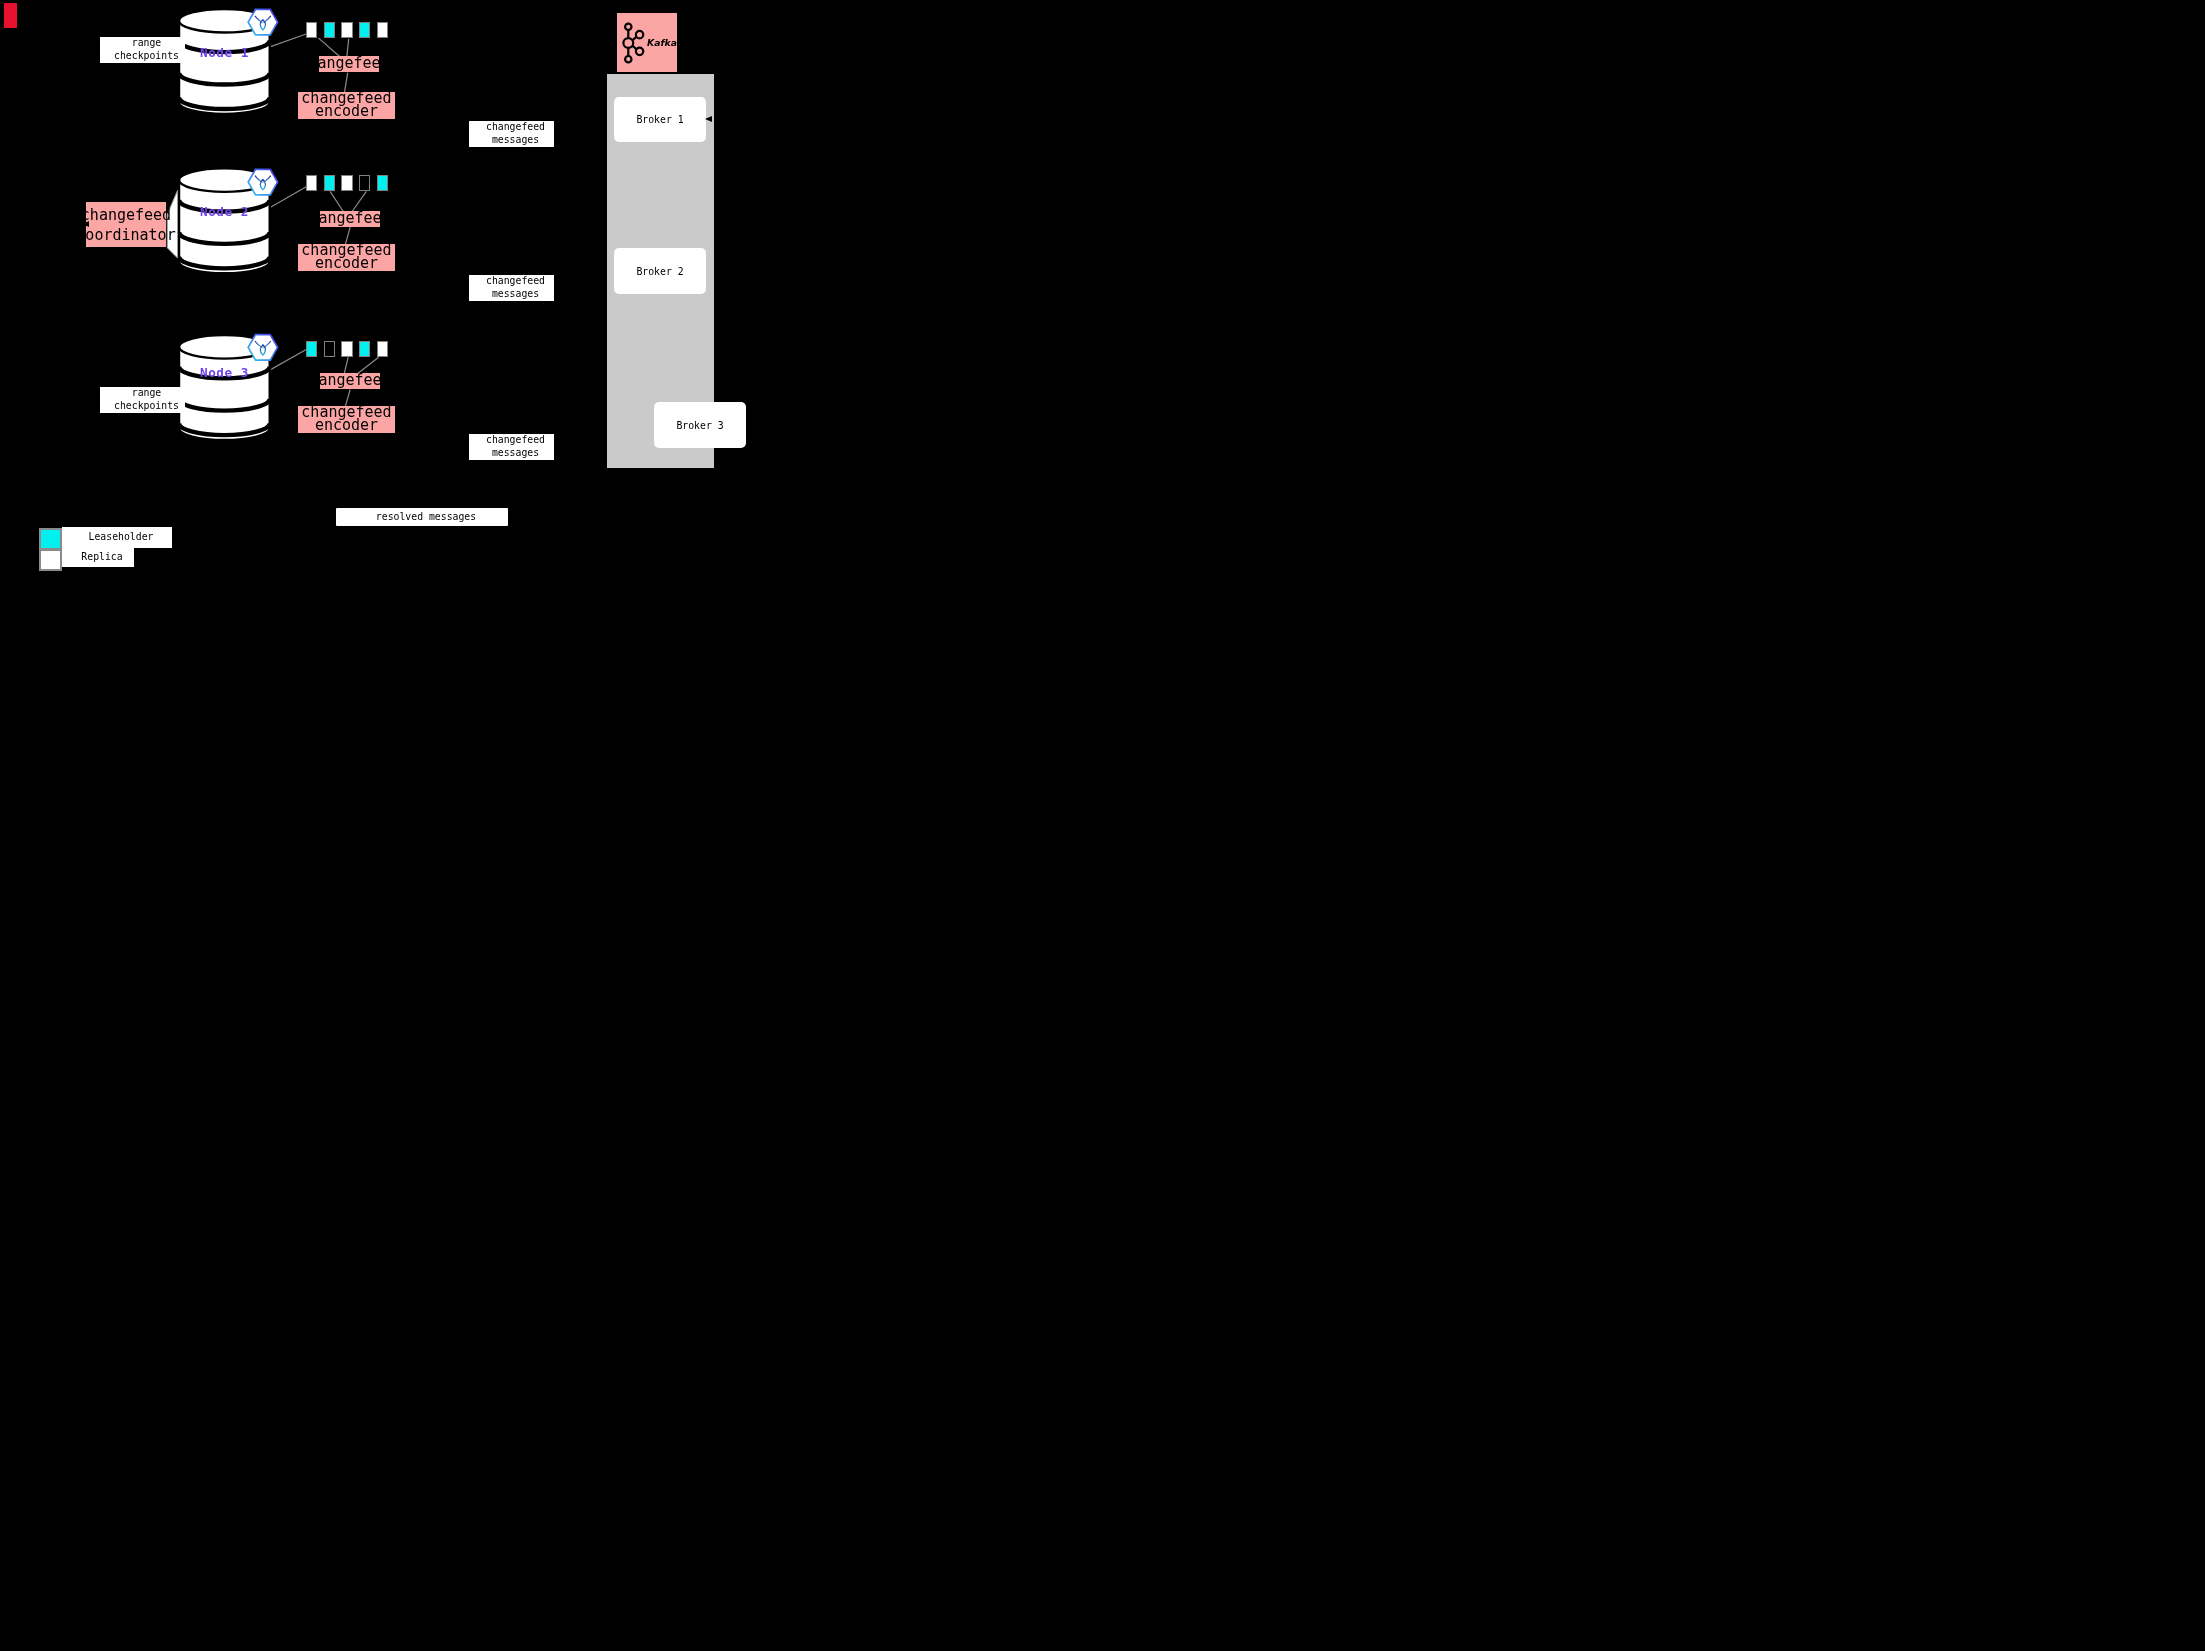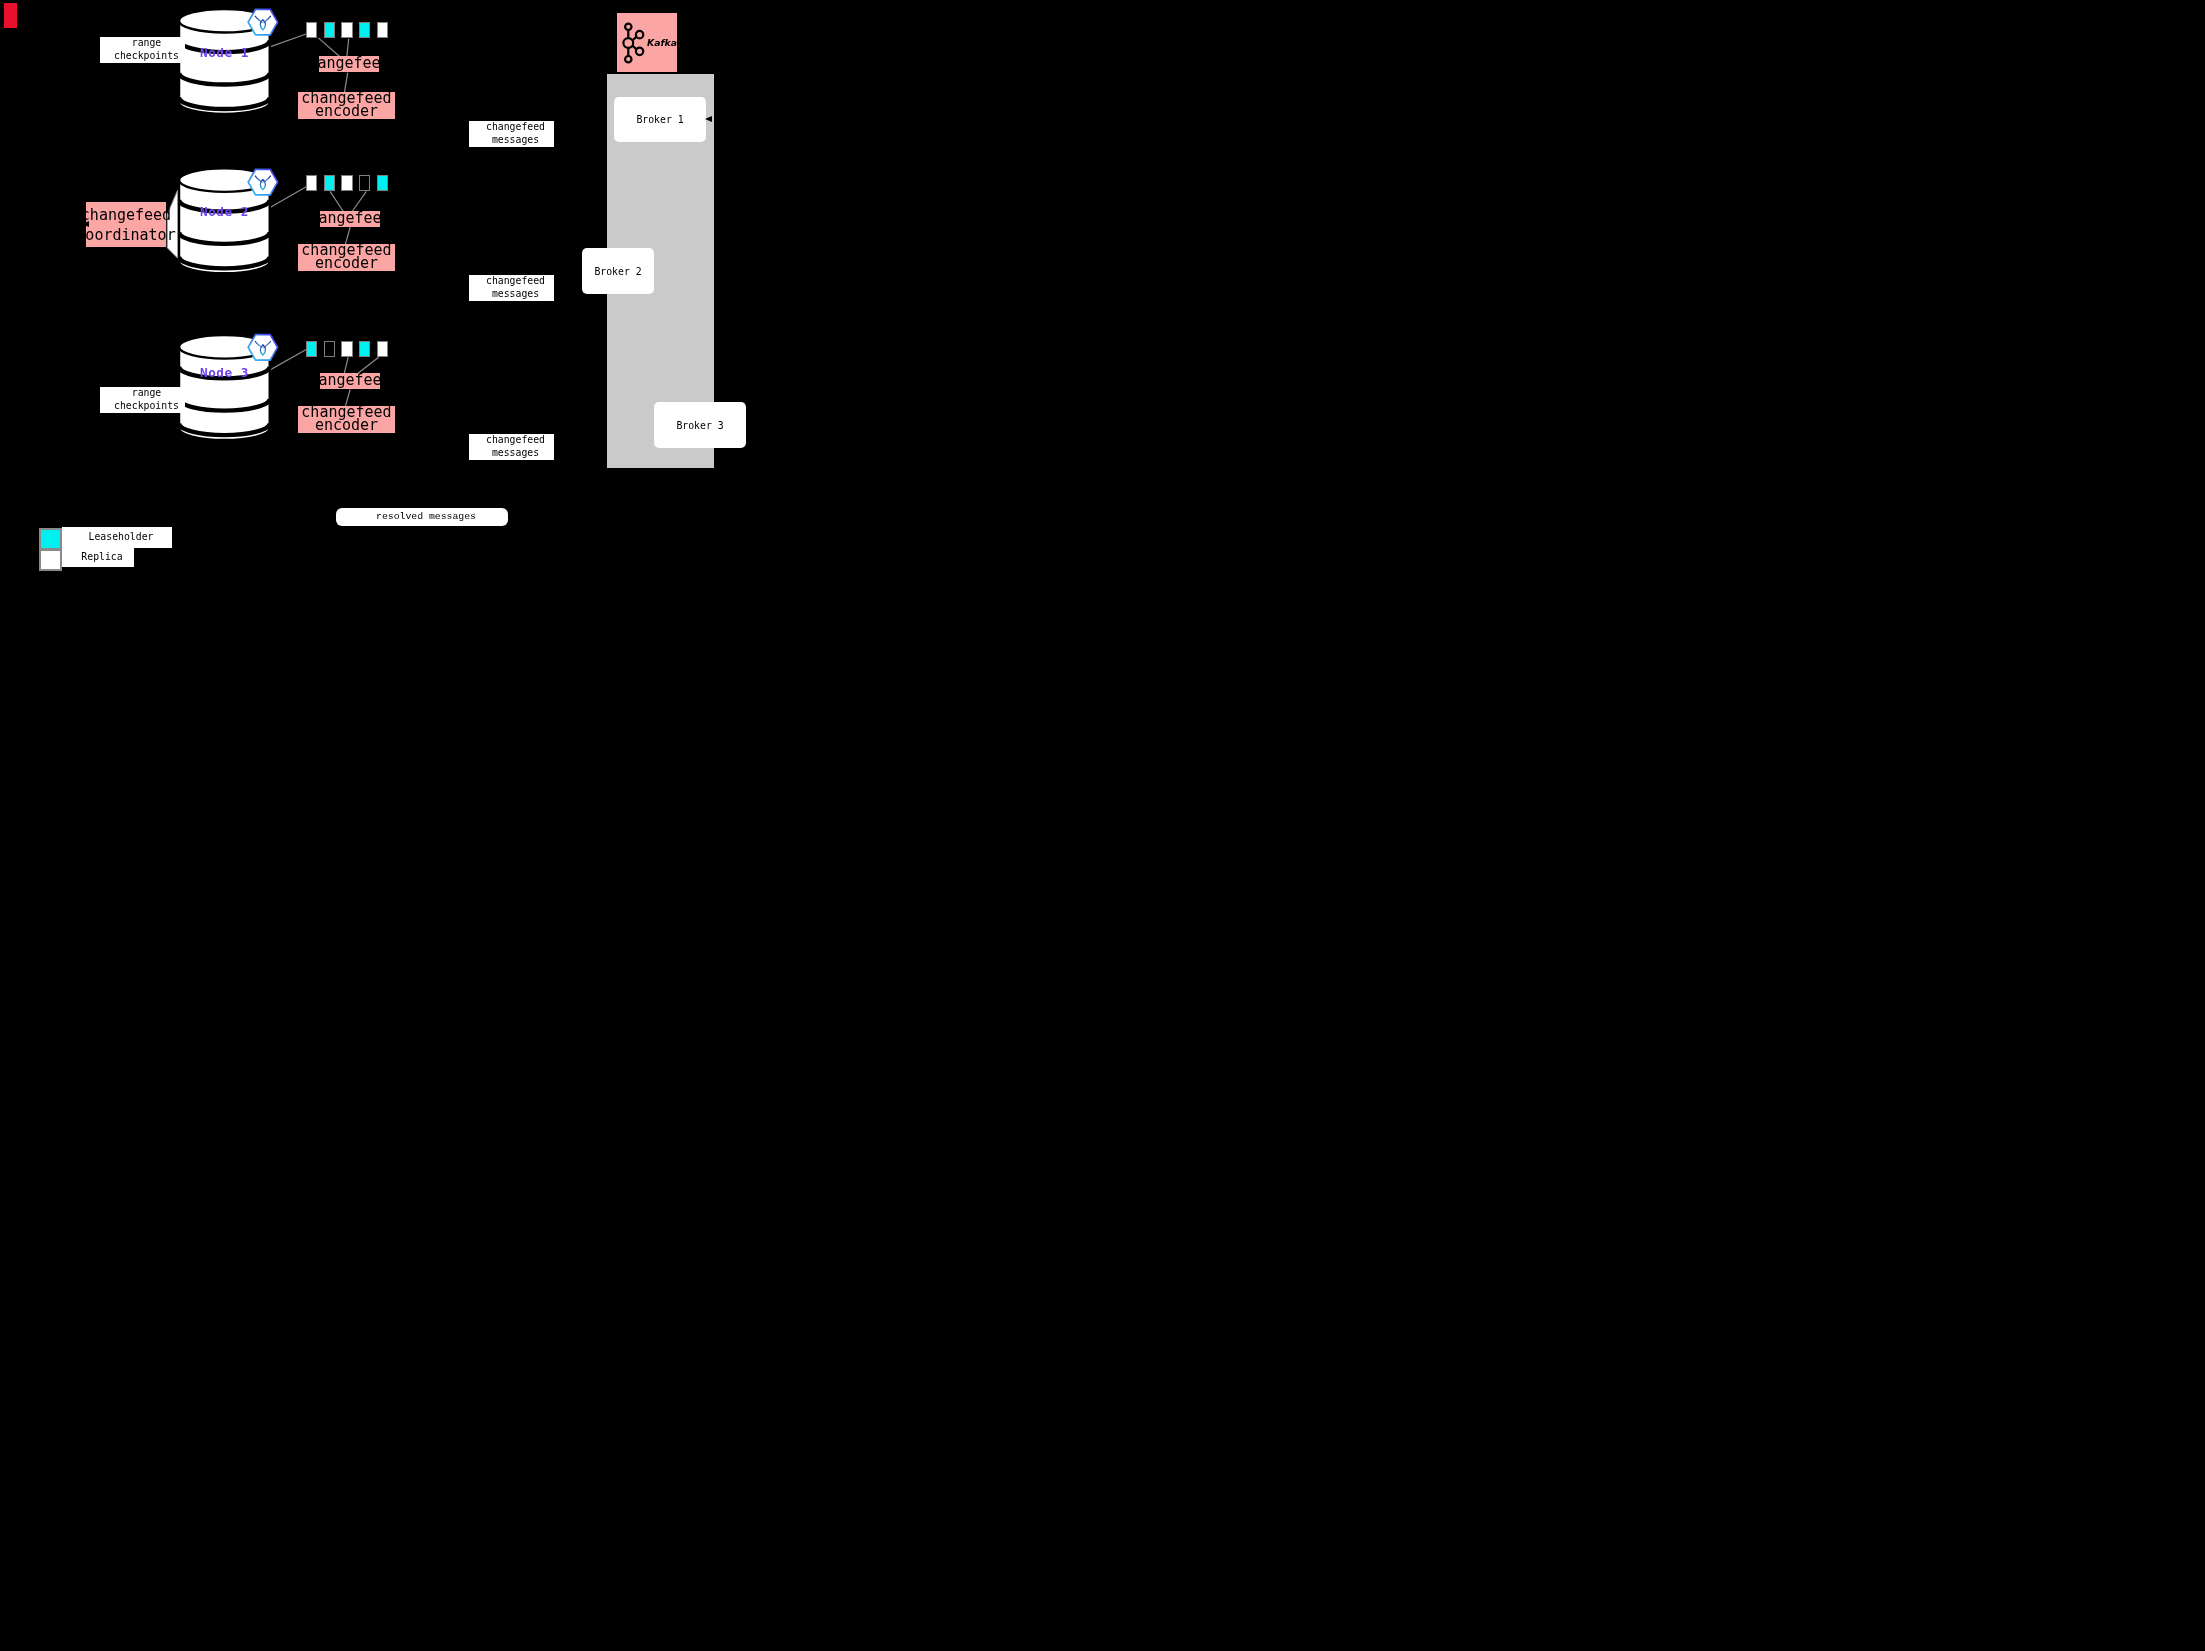--- a/index.html
+++ b/index.html
@@ -4,21 +4,21 @@
 <style>
   html,body{margin:0;padding:0;background:#000;}
   body{width:769px;height:576px;position:relative;overflow:hidden;
        font-family:"DejaVu Sans Mono",monospace;}
   .abs{position:absolute;}
   .wlabel{background:#fff;color:#000;font-size:9.8px;line-height:12.7px;
           display:flex;align-items:center;justify-content:center;text-align:center;padding-left:8px;}
   .gbox{background:#fca5a5;color:#000;font-size:15px;line-height:13.2px;
         display:flex;align-items:center;justify-content:center;text-align:center;}
   .coord{font-weight:normal;line-height:20px;}
-  .pill{border-radius:6px;font-family:Liberation Mono, monospace;}
+  .pill{border-radius:1px;}
   .node-label{color:#7142f0;font-weight:bold;font-size:12.7px;letter-spacing:0.5px;
               text-align:center;background:transparent;}
   .sqrow{display:flex;gap:6.4px;}
   .sq{width:11.3px;height:16px;border:1.5px solid #7f7f7f;box-sizing:border-box;}
   .sq.replica{background:#ffffff;}
   .sq.leaseholder{background:#00efef;}
   .sq.empty{background:transparent;}
   .panel{background:#cacaca;}
   .broker{background:#fff;border-radius:5px;color:#000;font-size:9.8px;
           display:flex;align-items:center;justify-content:center;}
@@ -181,21 +181,21 @@
       <line x1="23" y1="28.5" x2="23" y2="45"></line>
       <line x1="23" y1="65" x2="23" y2="81.5"></line>
       <line x1="31" y1="50" x2="40" y2="42"></line>
       <line x1="31" y1="60" x2="40" y2="68"></line>
     </g>
   </svg>
   <span class="kafka-text">Kafka</span>
 </div>
 
 <div class="abs broker overlay" style="left:614px;top:97px;width:92px;height:45px;">Broker 1</div>
-<div class="abs broker overlay" style="left:582px;top:248px;width:72px;height:46px;">Broker 2</div>
+<div class="abs broker overlay" style="left:614px;top:248px;width:92px;height:46px;">Broker 2</div>
 <div class="abs broker overlay" style="left:614px;top:402px;width:92px;height:46px;margin-left:40px;">Broker 3</div>
 <div class="abs tri-left" style="left:705px;top:116px;z-index:4;"></div>
 
 <div class="abs wlabel pill overlay" style="left:336px;top:508px;width:164px;height:18px;">resolved messages</div>
 
 <div class="abs legend-swatch leaseholder overlay" style="left:39px;top:528px;width:22.6px;height:21.6px;"></div>
 <div class="abs legend-swatch replica overlay" style="left:39px;top:549px;width:22.6px;height:21.6px;"></div>
 <div class="abs wlabel overlay" style="left:62px;top:527px;width:102px;height:20.6px;">Leaseholder</div>
 <div class="abs wlabel overlay" style="left:62px;top:548px;width:64px;height:18.6px;">Replica</div>
 

